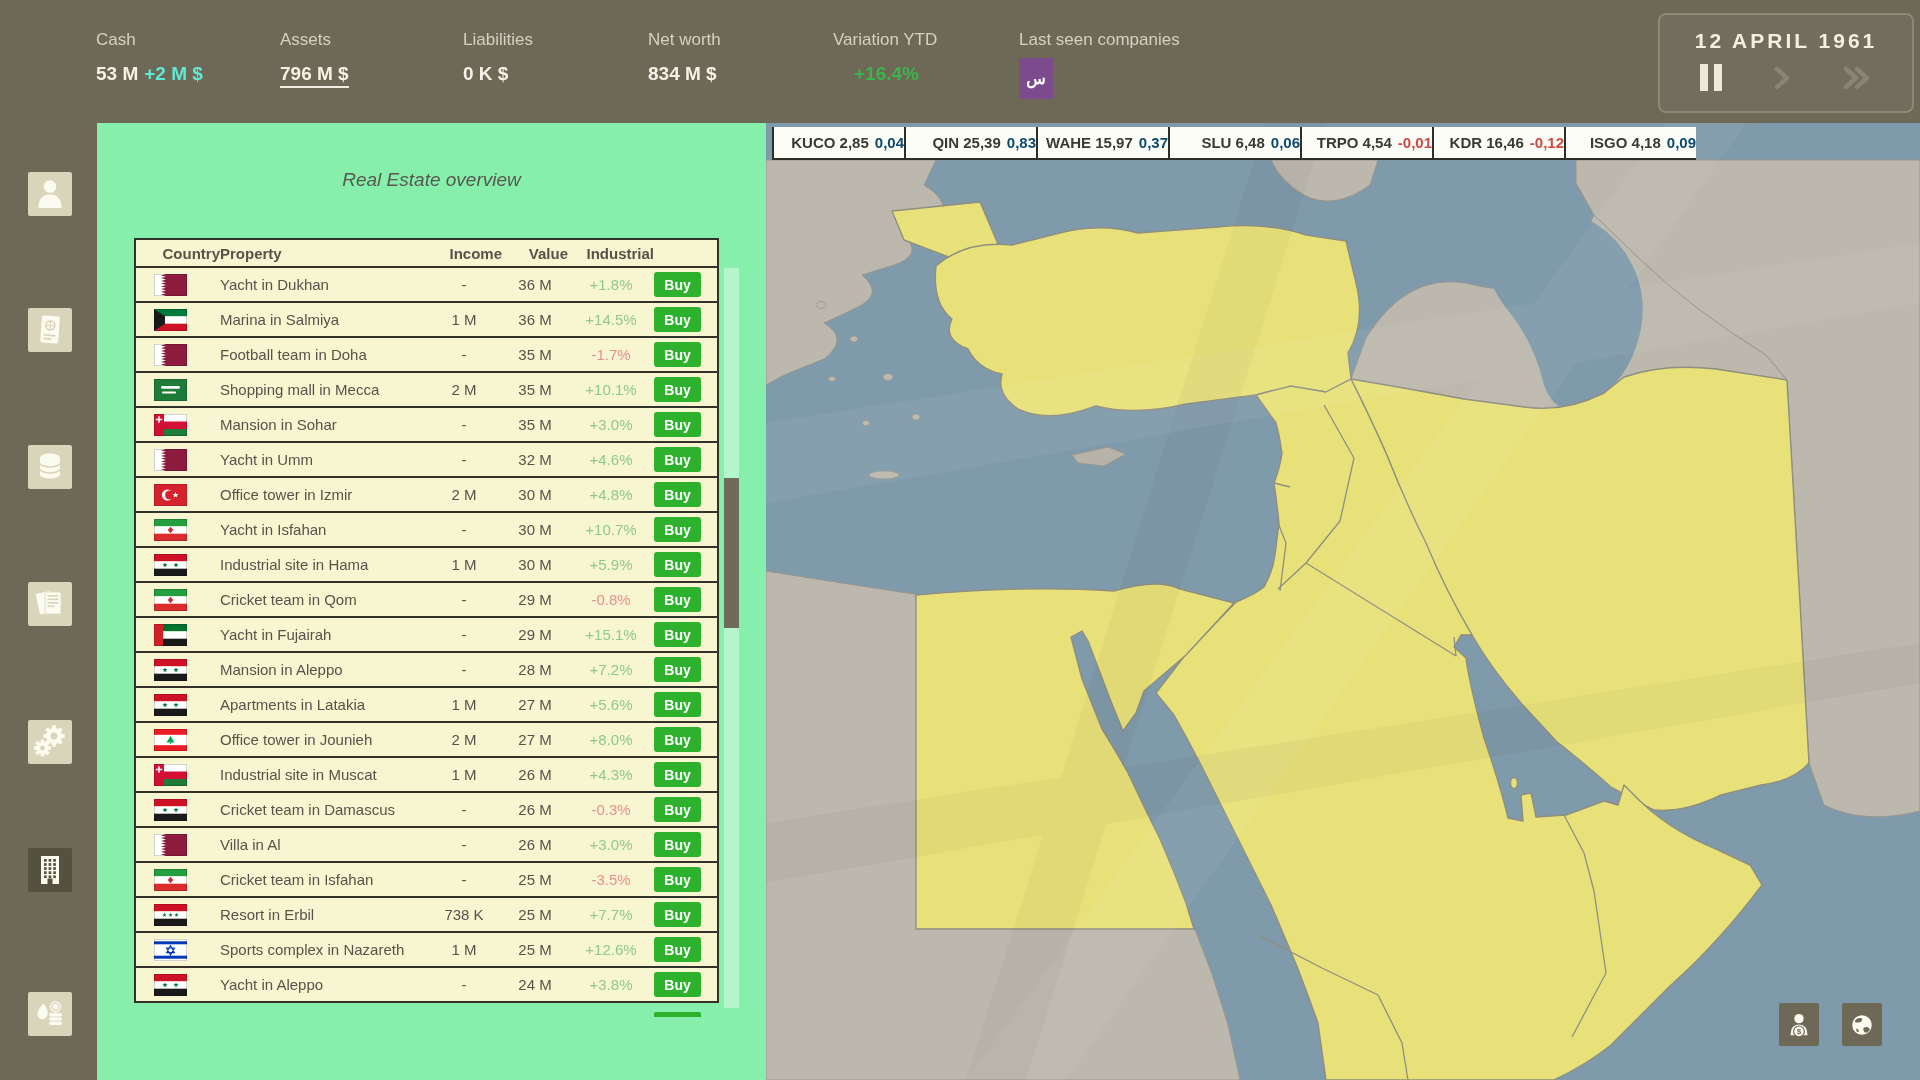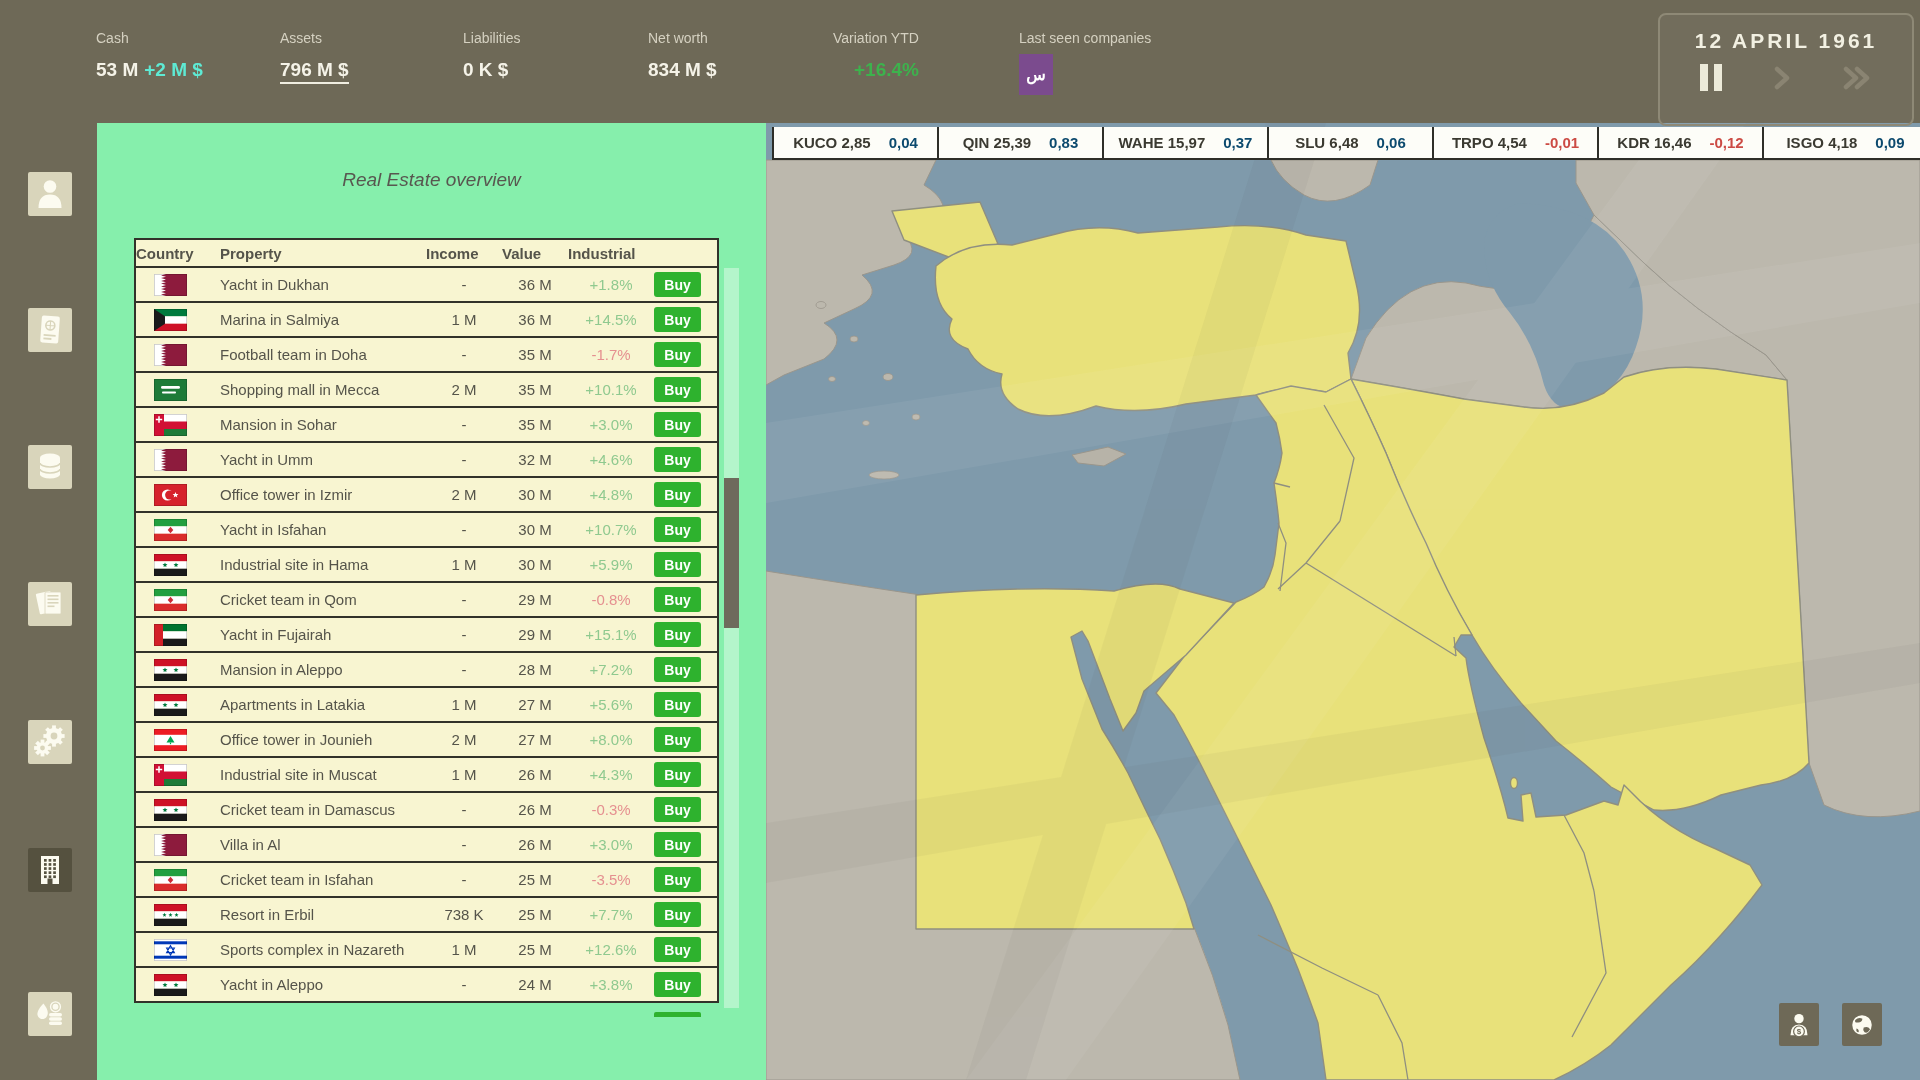--- a/index.html
+++ b/index.html
@@ -3,29 +3,29 @@
 <meta charset="utf-8">
 <style>
   * { margin:0; padding:0; box-sizing:border-box; }
   html,body { width:1920px; height:1080px; overflow:hidden; background:#6e6957;
     font-family:"Liberation Sans", sans-serif; }
   #stage { position:relative; width:1920px; height:1080px; }
 
   
   #topbar { position:absolute; left:0; top:0; width:1920px; height:123px; background:#6e6957; z-index:9; }
   .stat { position:absolute; top:0; }
-  .stat .slabel { margin-top:30px; font-size:14px; color:#d5d1c1; }
+  .stat .slabel { margin-top:30px; font-size:17px; color:#d5d1c1; }
   .stat .svalue { margin-top:13px; font-size:19px; font-weight:600; color:#f5f3e8; }
   .stat .delta { color:#5eead4; font-weight:600; margin-left:6px; }
   .stat .underlined { display:inline-block; border-bottom:2px solid #f0eee1; padding-bottom:1px; }
   .stat .green { color:#3db24d;margin-left:21px; }
   .badge { width:34px; height:41px; background:#7b4b8e; color:#fff; font-size:16px; font-weight:bold;
     display:flex; align-items:center; justify-content:center; margin-top:8px; }
 
-  #datebox { position:absolute; left:1658px; top:13px; width:256px; height:113px;
+  #datebox { position:absolute; left:1658px; top:13px; width:256px; height:100px;
     border:2px solid #8e8976; border-radius:8px; background:rgba(255,255,255,0.03); }
   #datetext { text-align:center; margin-top:14px; font-size:21px; font-weight:bold;
     letter-spacing:3px; color:#f2f0e2; }
   #datecontrols { display:flex; justify-content:space-between; padding:0 40px; margin-top:11px; align-items:center; }
   .pausebars { display:flex; gap:6px; cursor:pointer; }
   .pausebars div { width:8px; height:27px; background:#ecead9; }
   .ctl { cursor:pointer; }
 
   
   #sidebar { position:absolute; left:0; top:123px; width:97px; height:957px; background:#6e6957; z-index:8; }
@@ -37,42 +37,42 @@
   
   #panel { position:absolute; left:97px; top:123px; width:669px; height:957px; background:#86efac; }
   #panel-title { text-align:center; margin-top:46px; font-size:19px; font-style:italic; color:#585750; }
   #rtable { position:absolute; left:37px; top:115px; width:585px;
     border:2px solid #32322a; background:#f8f5d1; }
   .thead, .trow { display:grid; grid-template-columns:84px 206px 76px 66px 86px 47px; align-items:center; }
   .thead { height:28px; border-bottom:2px solid #32322a; font-weight:bold; font-size:15px; color:#4b4a40; }
   .trow { height:35px; border-bottom:2px solid #32322a; }
   .trow:last-child { border-bottom:none; height:33px; }
   .cell { font-size:15px; color:#55544a; }
-  .hc { text-align:left; } .hl { text-align:left; }
+  .hc { text-align:right; } .hl { text-align:left; }
   .c-flag { padding-left:18px; line-height:0; }
   .c-flag svg { display:block; }
   .c-prop { white-space:nowrap; overflow:hidden; }
   .c-inc, .c-val, .c-var { text-align:center; }
   .c-var.pos { color:#8fc98f; } .c-var.neg { color:#e59090; }
   .c-buy { display:flex; justify-content:flex-start; }
   .buy-btn { width:47px; height:25px; background:#2eb22e; border-radius:3px; color:#fff;
     font-size:14px; font-weight:bold; display:flex; align-items:center; justify-content:center; cursor:pointer; }
   #next-row-sliver { position:absolute; left:557px; top:889px; width:47px; height:5px;
     background:#2eb22e; border-radius:2px 2px 0 0; }
   #scrolltrack { position:absolute; left:627px; top:145px; width:15px; height:740px;
     background:rgba(255,255,255,0.38); }
   #scrollthumb { position:absolute; left:0; top:210px; width:15px; height:150px; background:#6e6a5c; cursor:pointer; }
 
   
   #map { position:absolute; left:766px; top:123px; width:1154px; height:957px; overflow:hidden; background:#bcb8ad; }
   #ticker { position:absolute; left:0; top:4px; height:33px; width:1200px; display:flex;
     padding-left:6px; border-bottom:0; z-index:5; }
-  .tcell { width:165px; height:33px; background:#fdfdf8; border-left:2px solid #2e2e28;
-    border-bottom:2px solid #2e2e28; display:flex; align-items:center; justify-content:center;
-    gap:18px; font-size:15px; font-weight:bold; color:#3b3a31; flex:0 0 auto; cursor:pointer; }
+  .tcell { width:132px; height:33px; background:#fdfdf8; border-left:2px solid #2e2e28;
+    border-bottom:2px solid #2e2e28; display:flex; align-items:center; justify-content:flex-end;
+    gap:6px; font-size:15px; font-weight:bold; color:#3b3a31; flex:0 0 auto; cursor:pointer; }
   .tcell .chg.up { color:#0c4a6e; } .tcell .chg.down { color:#cc4b44; }
   .map-btn { position:absolute; width:40px; height:43px; background:#6e6957; border-radius:2px;
     display:flex; align-items:center; justify-content:center; cursor:pointer; z-index:6; }
   #btn-advisor { left:1013px; top:880px; }
   #btn-globe { left:1076px; top:880px; }
 </style>
 </head>
 <body>
 
 <div id="stage">

